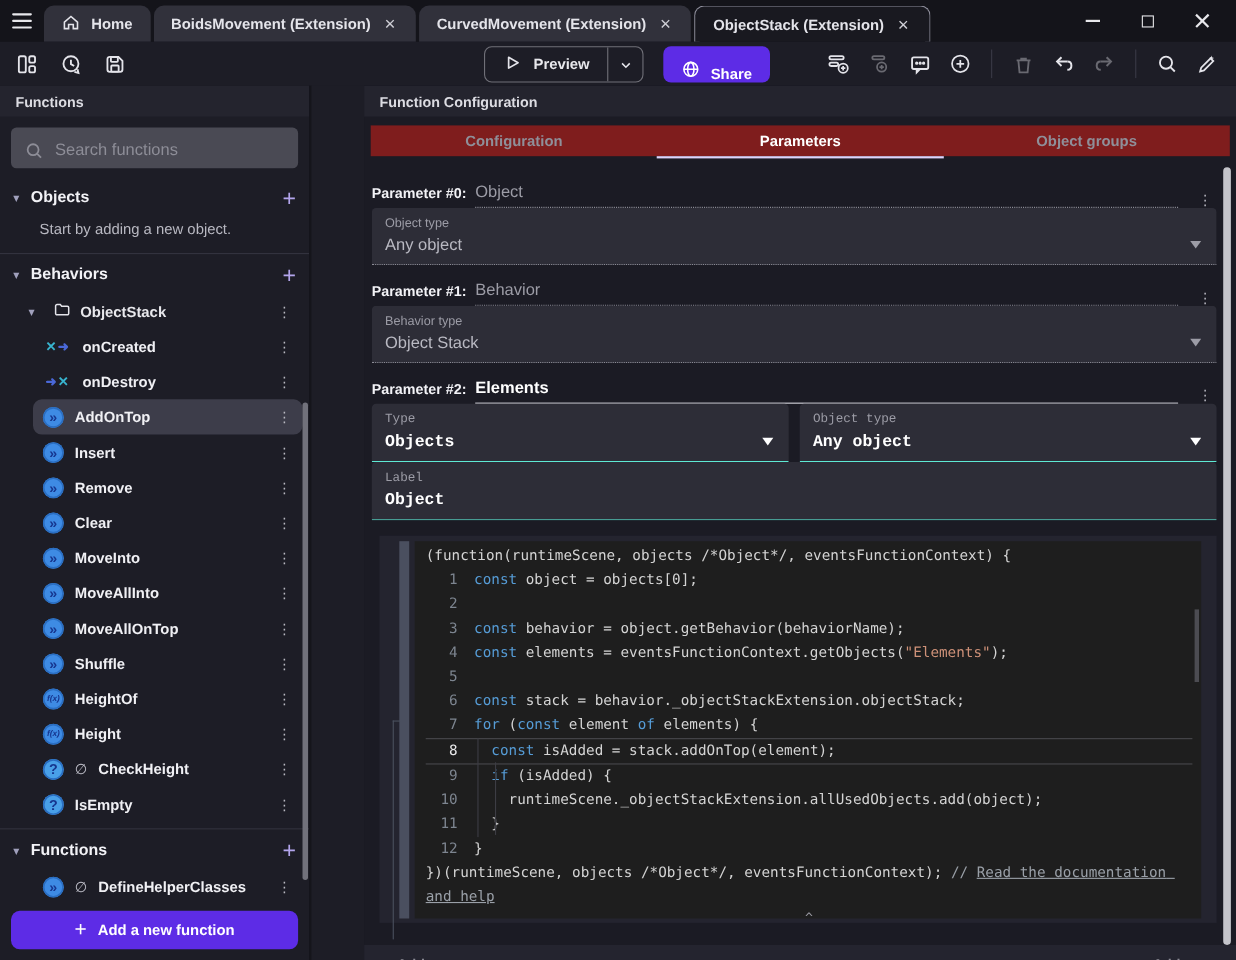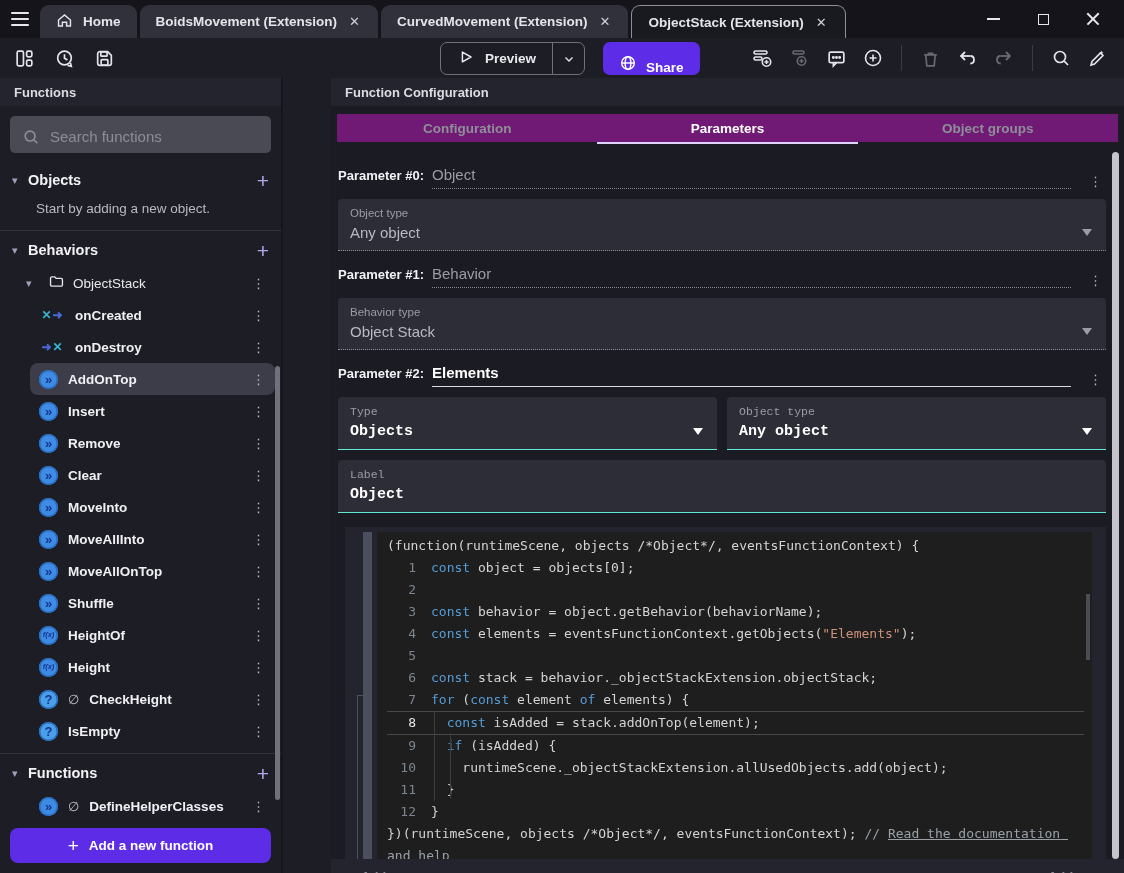--- a/index.html
+++ b/index.html
@@ -55,52 +55,52 @@
   .search-input::placeholder{ color:#8d8d97;}
   .tree{ flex:1; overflow:hidden; padding-top:4px;}
   .section-row{ display:flex; align-items:center; height:34px; padding:0 12px; cursor:pointer;}
   .section-caret{ color:#a0a0bc; font-size:11px; width:16px;}
   .section-label{ font-weight:700; font-size:14.5px; color:#f2f2f6;}
   .section-plus{ margin-left:auto; color:#b3a5ec; font-size:21px; font-weight:400; line-height:1; cursor:pointer;}
   .empty-text{ color:#b9b9c2; font-size:13.5px; padding:4px 12px 12px 36px;}
   .divider{ height:1px; background:#32323e; margin:2px 0;}
   .folder-row{ display:flex; align-items:center; height:32px; padding:0 12px 0 26px; gap:8px; cursor:pointer;}
   .folder-row .section-caret{ width:14px;}
-  .folder-label{ font-weight:400; font-size:13.5px;}
+  .folder-label{ font-weight:700; font-size:13.5px;}
   .kebab{ margin-left:auto; color:#b9b9c2; font-size:13px; letter-spacing:0; cursor:pointer; padding:0 4px;}
   .side-item{ display:flex; align-items:center; height:32px; margin:0 6px 0 30px; padding:0 6px 0 9px;
               gap:10px; border-radius:8px; cursor:pointer;}
   .side-item.selected{ background:#3d3d4a;}
   .item-label{ font-weight:700; font-size:13.5px; color:#f0f0f4;}
   .private-mark{ color:#c0c0ca; font-size:13px;}
   .badge{ width:19px; height:19px; border-radius:50%; background:#3e8be4; display:flex; align-items:center;
           justify-content:center; flex:none; box-shadow:0 0 0 1.5px #2a6ec2 inset;}
   .badge.cond{ background:#49a0e8;}
   .badge .glyph{ color:#16368f; font-weight:800; font-size:13px; line-height:1;}
   .badge .glyph.fx{ font-size:7.5px; font-style:italic; font-weight:700;}
   .lc-icon{ width:26px; display:flex; align-items:center; justify-content:center; gap:1px; flex:none; font-weight:800;}
   .lc-x{ color:#38b4cf; font-size:12px;}
   .lc-a{ color:#4a68d8; font-size:12px;}
   .add-fn-btn{ margin:8px 10px 10px; height:35px; background:#5d2ce6; border-radius:8px; color:#fff;
                display:flex; align-items:center; justify-content:center; gap:10px; font-weight:700; font-size:13.5px; cursor:pointer;}
   .add-fn-btn .plus{ font-size:19px; font-weight:400;}
   .side-scroll{ position:absolute; right:1px; top:288px; width:5px; height:434px; background:#71717b; border-radius:3px;}
 
   
-  .cfg-tabs{ display:flex; height:28px; background:#701a75; margin:8px 6px 0 6px;}
+  .cfg-tabs{ display:flex; height:28px; background:#7f1d1d; margin:8px 6px 0 6px;}
   .cfg-tab{ flex:1; display:flex; align-items:center; justify-content:center; font-weight:700; font-size:13.5px;
             color:#8f8f99; cursor:pointer; position:relative;}
   .cfg-tab.active{ color:#ffffff;}
   .cfg-tab.active::after{ content:""; position:absolute; left:0; right:0; bottom:-2px; height:2px; background:#ded4fb;}
   .params{ padding:10px 18px 0 7px;}
   .param-row{ display:flex; align-items:flex-end; margin-top:14px; position:relative;}
   .plabel{ font-weight:700; font-size:13px; color:#f2f2f6; padding-bottom:6px; white-space:nowrap;}
   .pname{ flex:1; margin:0 14px 0 8px; font-size:15px; color:#9c9ca6; border-bottom:1px dotted #8c8c96; padding-bottom:5px;}
   .pname.filled{ color:#ffffff; font-weight:700; border-bottom:1px solid #d8d8e0;}
-  .fields-row{ display:flex; gap:10px; margin-top:10px;}
+  .fields-row{ display:flex; gap:10px; }
   .field{ flex:1; background:#2d2d37; border-radius:4px 4px 0 0; padding:8px 12px 9px; position:relative;
           border-bottom:1px dotted #8c8c96; cursor:pointer;}
   .field.solid{ border-bottom:1px solid #5eead4;font-family:Liberation Mono, monospace;}
   .flabel{ font-size:11.5px; color:#9c9ca6;}
   .fvalue{ font-size:15px; color:#b9b9c2; margin-top:5px;}
   .field.solid .fvalue{ color:#ffffff; font-weight:700;}
   .fcaret{ position:absolute; right:14px; bottom:14px; width:0; height:0;
            border-left:5.5px solid transparent; border-right:5.5px solid transparent; border-top:7px solid #9c9ca6;}
   .field.solid .fcaret{ border-top-color:#ffffff;}
 

